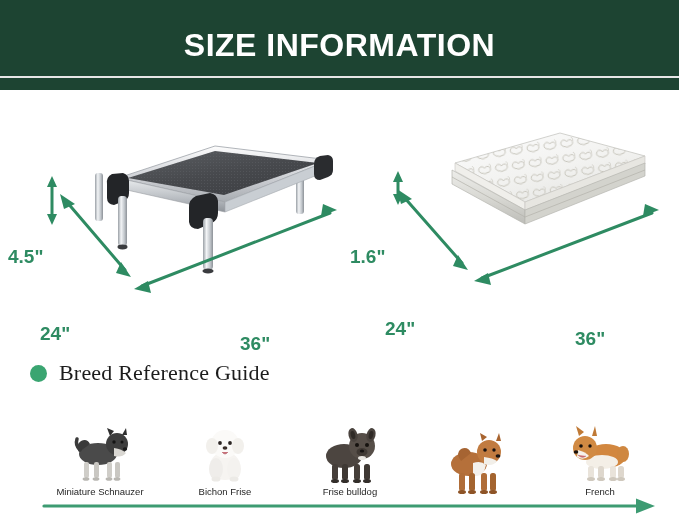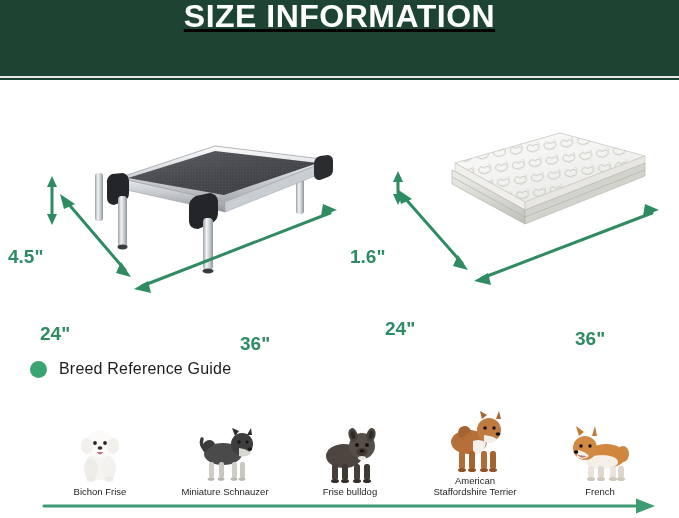--- a/index.html
+++ b/index.html
@@ -7,23 +7,23 @@
     width:679px;height:518px;
     background:#ffffff;
     font-family:"Liberation Sans", sans-serif;
     overflow:hidden;
     position:relative;
   }
   .page{position:relative;width:679px;height:518px;background:#fff;}
 
   
   .header{
-    position:absolute;left:0;top:0;width:679px;height:80px;
+    position:absolute;left:0;top:0;width:679px;height:90px;
     background:#1d4432;
-    display:flex;align-items:flex-start;justify-content:center;text-decoration:underline;
+    display:flex;align-items:center;justify-content:center;
   }
   .header-title{
     color:#ffffff;
     font-size:32px;
     font-weight:bold;
     letter-spacing:0.5px;
     font-family:"Liberation Sans", sans-serif;
     text-align:center;
     line-height:1;
   }
@@ -46,22 +46,22 @@
   
   .breed-head{
     position:absolute;left:30px;top:360px;
     display:flex;align-items:center;gap:12px;
   }
   .breed-dot{
     width:17px;height:17px;border-radius:50%;
     background:#3aa571;display:block;
   }
   .breed-head-text{
-    font-size:16px;color:#1c1c1c;
-    font-family:Liberation Sans, sans-serif;
+    font-size:22px;color:#1c1c1c;
+    font-family:Liberation Serif, serif;
     letter-spacing:0.2px;
   }
 
   .breed-row{
     position:absolute;left:40px;top:398px;
     width:620px;height:100px;
     display:flex;align-items:flex-end;justify-content:space-between;
   }
   .breed-cell{
     width:120px;
@@ -234,42 +234,20 @@
       </svg>
     </div>
   </div>
 
   <div class="breed-head">
     <span class="breed-dot"></span>
     <span class="breed-head-text">Breed Reference Guide</span>
   </div>
 
   <div class="breed-row">
-
-    <div class="breed-cell">
-      <div class="breed-img">
-        <svg width="62" height="62" viewBox="0 0 62 62">
-          <g>
-            <ellipse cx="31" cy="44" rx="15" ry="14" fill="#f6f4f1"></ellipse>
-            <ellipse cx="22" cy="47" rx="7" ry="11" fill="#efedea"></ellipse>
-            <ellipse cx="40" cy="47" rx="7" ry="11" fill="#f4f2ef"></ellipse>
-            <circle cx="31" cy="22" r="14" fill="#fbfaf8"></circle>
-            <ellipse cx="18" cy="24" rx="6" ry="8" fill="#f2f0ec"></ellipse>
-            <ellipse cx="44" cy="24" rx="6" ry="8" fill="#f2f0ec"></ellipse>
-            <circle cx="26" cy="21" r="1.9" fill="#2c2623"></circle>
-            <circle cx="36" cy="21" r="1.9" fill="#2c2623"></circle>
-            <ellipse cx="31" cy="26" rx="2.4" ry="1.8" fill="#3a2f2a"></ellipse>
-            <path d="M28,30 q3,4 6,0" fill="#c9707a" stroke="#b05f68" stroke-width="0.6"></path>
-            <ellipse cx="22" cy="57" rx="4.5" ry="2.6" fill="#eceae6"></ellipse>
-            <ellipse cx="40" cy="57" rx="4.5" ry="2.6" fill="#eceae6"></ellipse>
-          </g>
-        </svg>
-      </div>
-      <div class="breed-name">Bichon Frise</div>
-    </div>
 
     <div class="breed-cell">
       <div class="breed-img">
         <svg width="72" height="62" viewBox="0 0 72 62">
           <g>
             <ellipse cx="34" cy="32" rx="19" ry="11" fill="#4a4a4a"></ellipse>
             <path d="M15,30 q-4,-7 2,-11 q6,-3 9,3 z" fill="#3a3a3a"></path>
             <circle cx="53" cy="22" r="11" fill="#3e3e3e"></circle>
             <path d="M46,14 l-3,-8 l7,3 z" fill="#2e2e2e"></path>
             <path d="M58,13 l4,-7 l1,7 z" fill="#2e2e2e"></path>
@@ -283,20 +261,42 @@
             <rect x="51" y="40" width="5" height="16" rx="2" fill="#c9c7c2"></rect>
             <ellipse cx="22" cy="57" rx="3.4" ry="1.8" fill="#b9b7b2"></ellipse>
             <ellipse cx="32" cy="57" rx="3.4" ry="1.8" fill="#b9b7b2"></ellipse>
             <ellipse cx="45" cy="57" rx="3.4" ry="1.8" fill="#b9b7b2"></ellipse>
             <ellipse cx="53" cy="57" rx="3.4" ry="1.8" fill="#b9b7b2"></ellipse>
             <path d="M16,28 q-5,-5 -3,-11" stroke="#3a3a3a" stroke-width="3.5" fill="none" stroke-linecap="round"></path>
           </g>
         </svg>
       </div>
       <div class="breed-name">Miniature Schnauzer</div>
+    </div>
+
+    <div class="breed-cell">
+      <div class="breed-img">
+        <svg width="62" height="62" viewBox="0 0 62 62">
+          <g>
+            <ellipse cx="31" cy="44" rx="15" ry="14" fill="#f6f4f1"></ellipse>
+            <ellipse cx="22" cy="47" rx="7" ry="11" fill="#efedea"></ellipse>
+            <ellipse cx="40" cy="47" rx="7" ry="11" fill="#f4f2ef"></ellipse>
+            <circle cx="31" cy="22" r="14" fill="#fbfaf8"></circle>
+            <ellipse cx="18" cy="24" rx="6" ry="8" fill="#f2f0ec"></ellipse>
+            <ellipse cx="44" cy="24" rx="6" ry="8" fill="#f2f0ec"></ellipse>
+            <circle cx="26" cy="21" r="1.9" fill="#2c2623"></circle>
+            <circle cx="36" cy="21" r="1.9" fill="#2c2623"></circle>
+            <ellipse cx="31" cy="26" rx="2.4" ry="1.8" fill="#3a2f2a"></ellipse>
+            <path d="M28,30 q3,4 6,0" fill="#c9707a" stroke="#b05f68" stroke-width="0.6"></path>
+            <ellipse cx="22" cy="57" rx="4.5" ry="2.6" fill="#eceae6"></ellipse>
+            <ellipse cx="40" cy="57" rx="4.5" ry="2.6" fill="#eceae6"></ellipse>
+          </g>
+        </svg>
+      </div>
+      <div class="breed-name">Bichon Frise</div>
     </div>
 
     <div class="breed-cell">
       <div class="breed-img">
         <svg width="72" height="64" viewBox="0 0 72 64">
           <g>
             <ellipse cx="30" cy="36" rx="18" ry="12" fill="#4c4540"></ellipse>
             <circle cx="48" cy="26" r="13" fill="#564e48"></circle>
             <ellipse cx="39" cy="15" rx="4.5" ry="7" fill="#4a433e" transform="rotate(-14 39 15)"></ellipse>
             <ellipse cx="57" cy="15" rx="4.5" ry="7" fill="#4a433e" transform="rotate(14 57 15)"></ellipse>
@@ -339,21 +339,20 @@
             <rect x="30" y="42" width="6" height="18" rx="2.5" fill="#a4642f"></rect>
             <rect x="42" y="42" width="6" height="18" rx="2.5" fill="#b06d38"></rect>
             <rect x="51" y="42" width="6" height="18" rx="2.5" fill="#a4642f"></rect>
             <ellipse cx="23" cy="61" rx="4" ry="2" fill="#8e5427"></ellipse>
             <ellipse cx="33" cy="61" rx="4" ry="2" fill="#8e5427"></ellipse>
             <ellipse cx="45" cy="61" rx="4" ry="2" fill="#8e5427"></ellipse>
             <ellipse cx="54" cy="61" rx="4" ry="2" fill="#8e5427"></ellipse>
           </g>
         </svg>
       </div>
-      <div class="breed-name">American<br>Staffordshire Terrier</div>
     </div>
 
     <div class="breed-cell">
       <div class="breed-img">
         <svg width="76" height="60" viewBox="0 0 76 60">
           <g>
             <ellipse cx="44" cy="32" rx="20" ry="12" fill="#d2873f"></ellipse>
             <ellipse cx="40" cy="38" rx="16" ry="7" fill="#f4efe7"></ellipse>
             <circle cx="23" cy="24" r="12" fill="#d18a43"></circle>
             <path d="M17,12 l-3,-10 l8,6 z" fill="#c07a36"></path>

